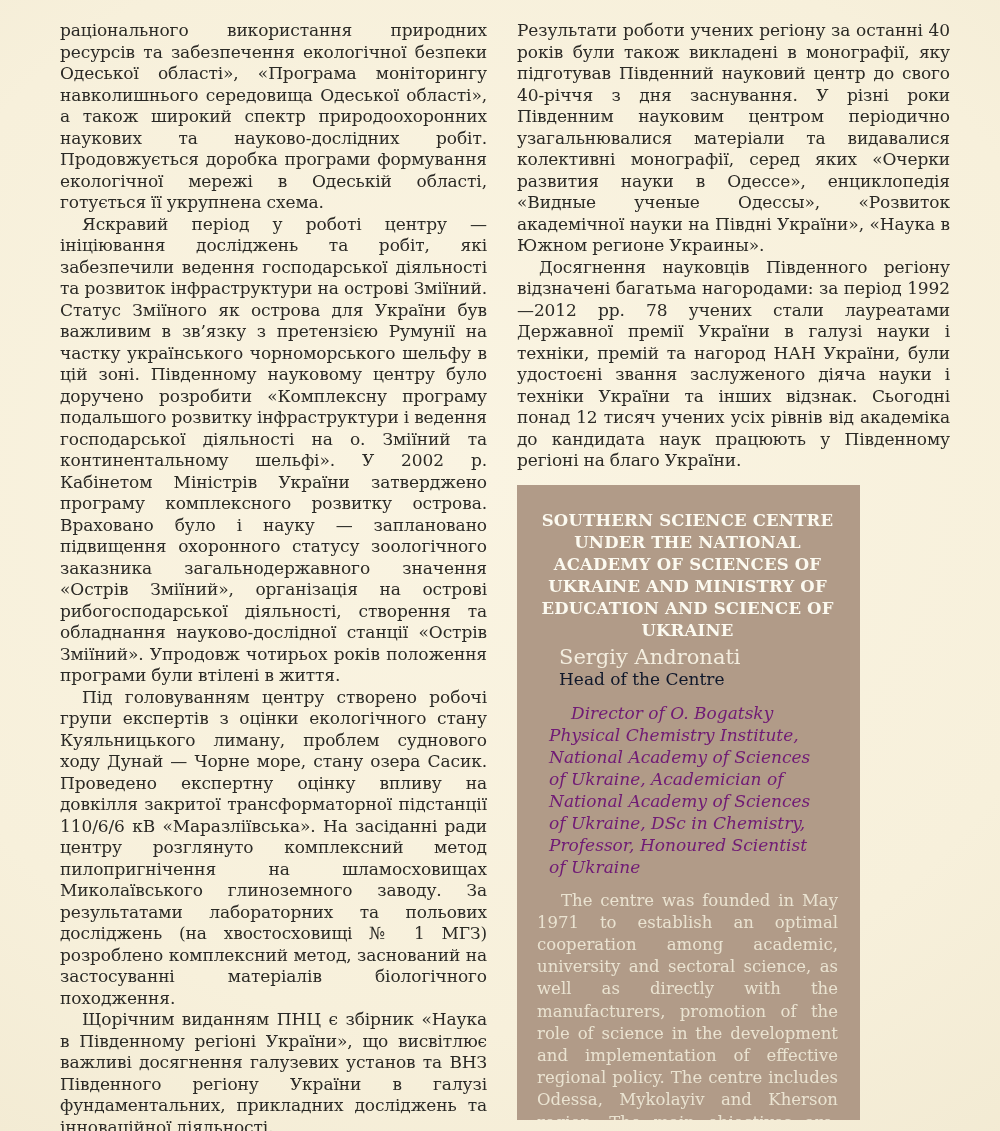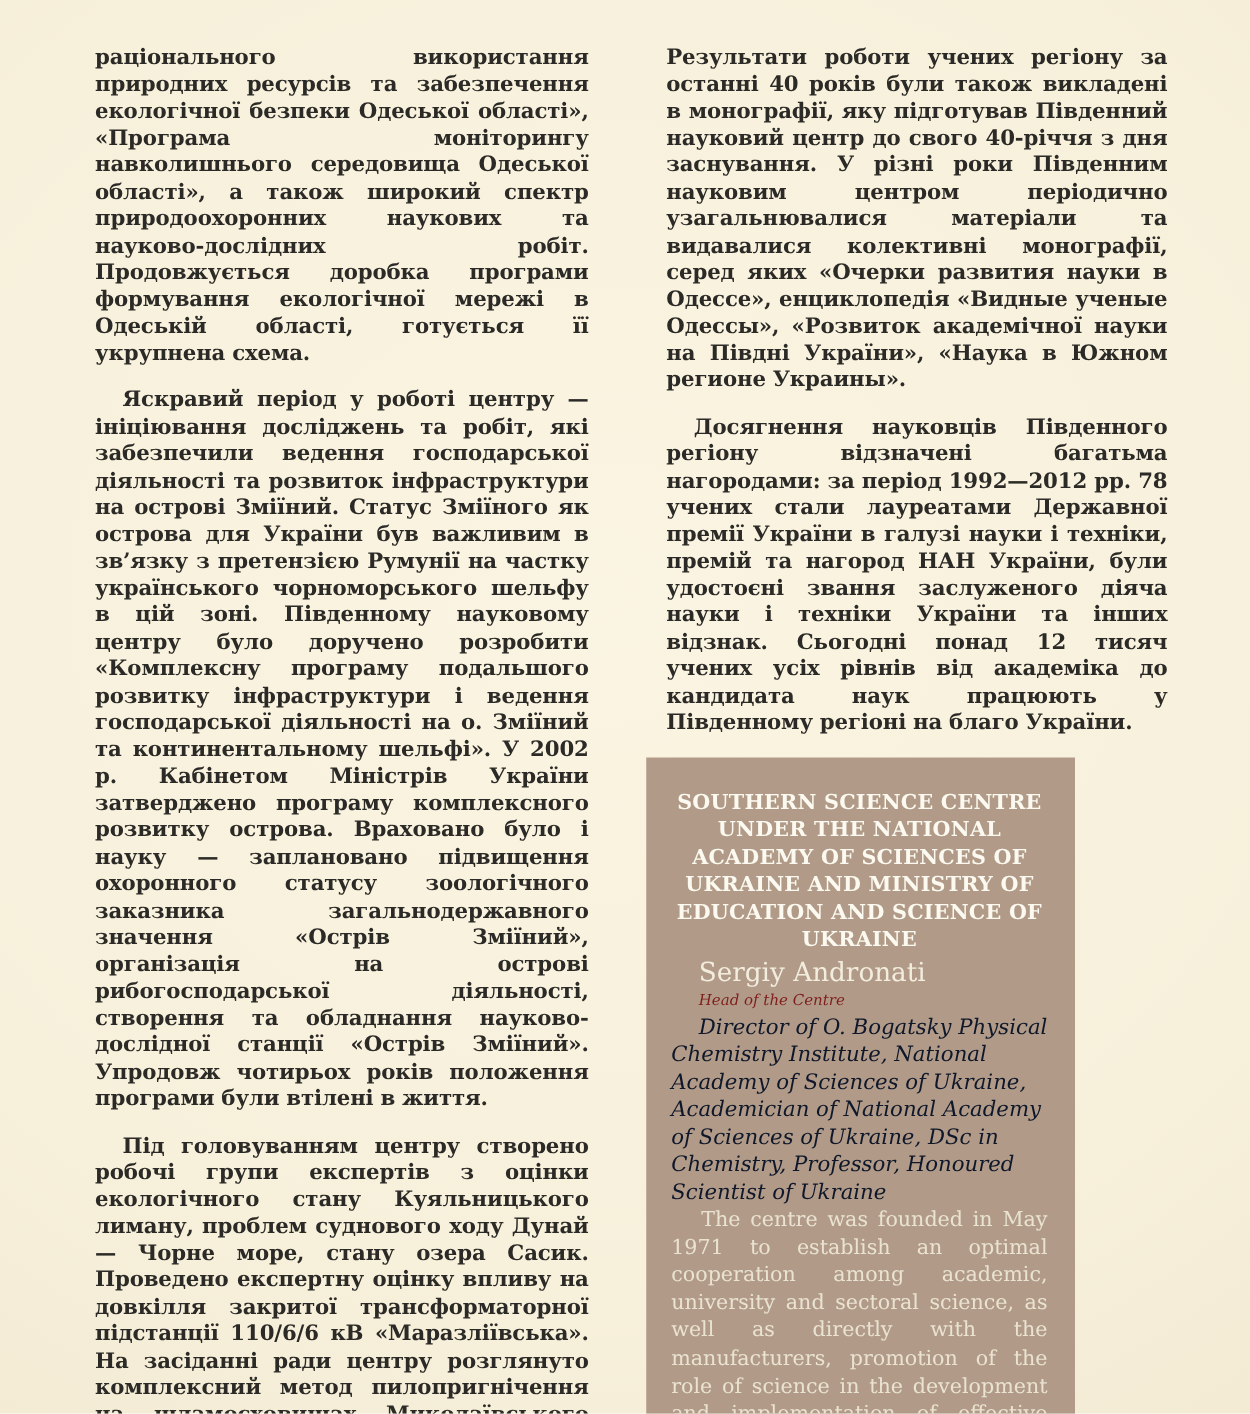--- a/index.html
+++ b/index.html
@@ -18,28 +18,27 @@
   .columns {
     display: flex;
     box-sizing: border-box;
     padding: 20px 50px 0 60px;
     gap: 30px;
   }
   .col { box-sizing: border-box; }
   .col-left  { width: 427px; }
   .col-right { width: 433px; }
   .bodytext p {
-    margin: 16px;
+    margin: 0;
     font-size: 17px;
     line-height: 21.5px;
     text-align: justify;
     color: #2b2a26;
     letter-spacing: -0.1px;
     word-spacing: -0.3px;
-    font-weight: bold;
   }
   .indent { text-indent: 22px; }
   .infobox {
     box-sizing: border-box;
     width: 343px;
     height: 635px;
     margin-top: 13px;
     background: #b19b88;
     padding: 25px 22px 30px 20px;
     overflow: hidden;
@@ -56,32 +55,31 @@
   .infobox-author {
     margin: 0;
     padding-left: 22px;
     font-size: 21px;
     line-height: 22px;
     color: #f3edde;
   }
   .infobox-role {
     margin: 0;
     padding-left: 22px;
-    font-size: 12px;
+    font-size: 17px;
     line-height: 22px;
-    font-style: italic;
-    color: #7f1d1d;
+    color: #0f172a;
   }
   .infobox-credentials {
-    margin: 0;
+    margin: 12px;
     text-indent: 22px;
     font-size: 17px;
     line-height: 22px;
     font-style: italic;
-    color: #0f172a;
+    color: #701a75;
   }
   .infobox-body {
     margin: 0;
     font-size: 16.5px;
     line-height: 22.2px;
     text-align: justify;
     text-indent: 24px;
     color: #eae3d1;
     word-spacing: -0.2px;
   }

